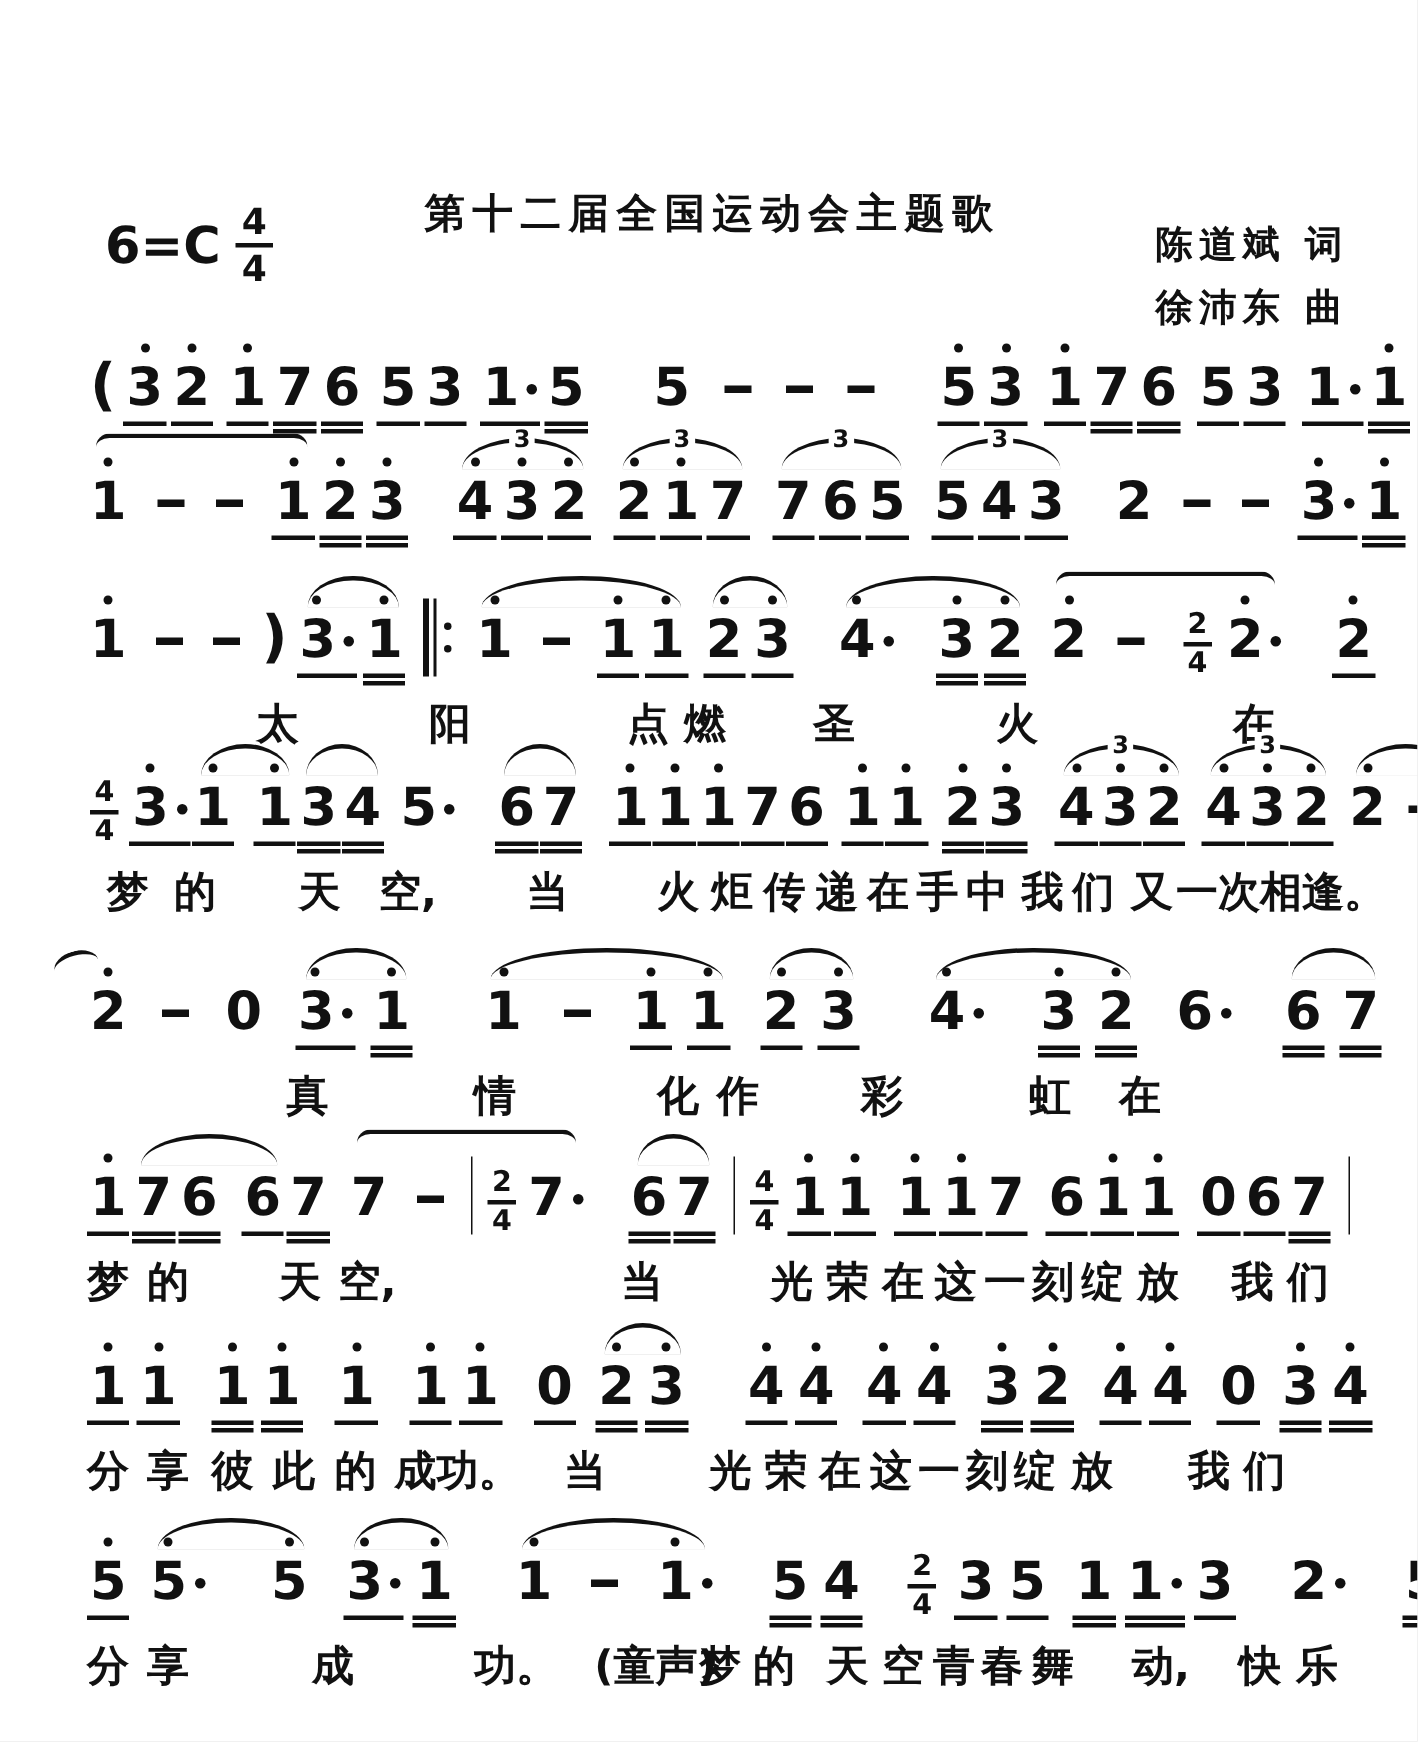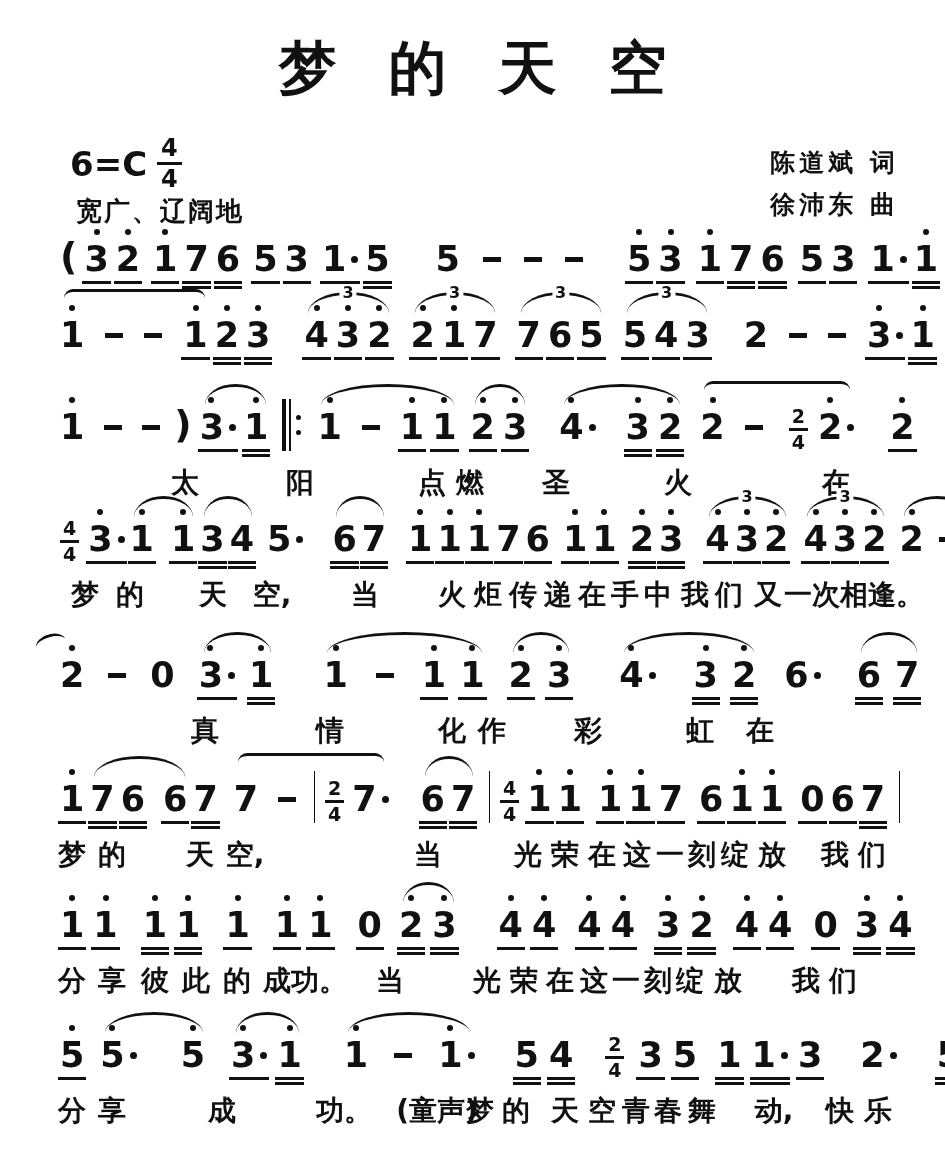--- a/index.html
+++ b/index.html
@@ -46,29 +46,28 @@
         padding:0 3px;font-size:16px;font-weight:800;line-height:1.1;}
   .tiein::before{content:"";position:absolute;top:-22px;left:-24px;width:30px;height:16px;
         border-top:3.5px solid #111;border-radius:100% 100% 0 0;transform:rotate(-15deg);}
   .lyrics-row{position:absolute;left:0;top:84px;width:100%;height:36px;}
   .lyric{position:absolute;top:0;transform:translateX(-50%);font-size:28px;font-weight:700;white-space:nowrap;}
 </style>
 </head>
 <body>
 
 <div class="page">
-  <div class="title">梦的天空</div>
+  <div class="subtitle">第十二届全国运动会主题歌</div>
   <div class="keysig">
     <span class="kp">6=C</span>
     <span class="fr">
       <span class="tsn">4</span>
       <span class="tsd">4</span>
     </span>
   </div>
-  <div class="tempo">宽广、辽阔地</div>
   <div class="credit1">陈道斌 词</div>
   <div class="credit2">徐沛东 曲</div>
   <div id="score">
       <div class="line" style="top: 212px;">
         <div class="notes-row" style="gap: 7px;">
           <div class="txt">(</div>
           <div class="tok">
             <i class="hdot"></i>
             <span class="dg">3</span>
             <span class="uls">

